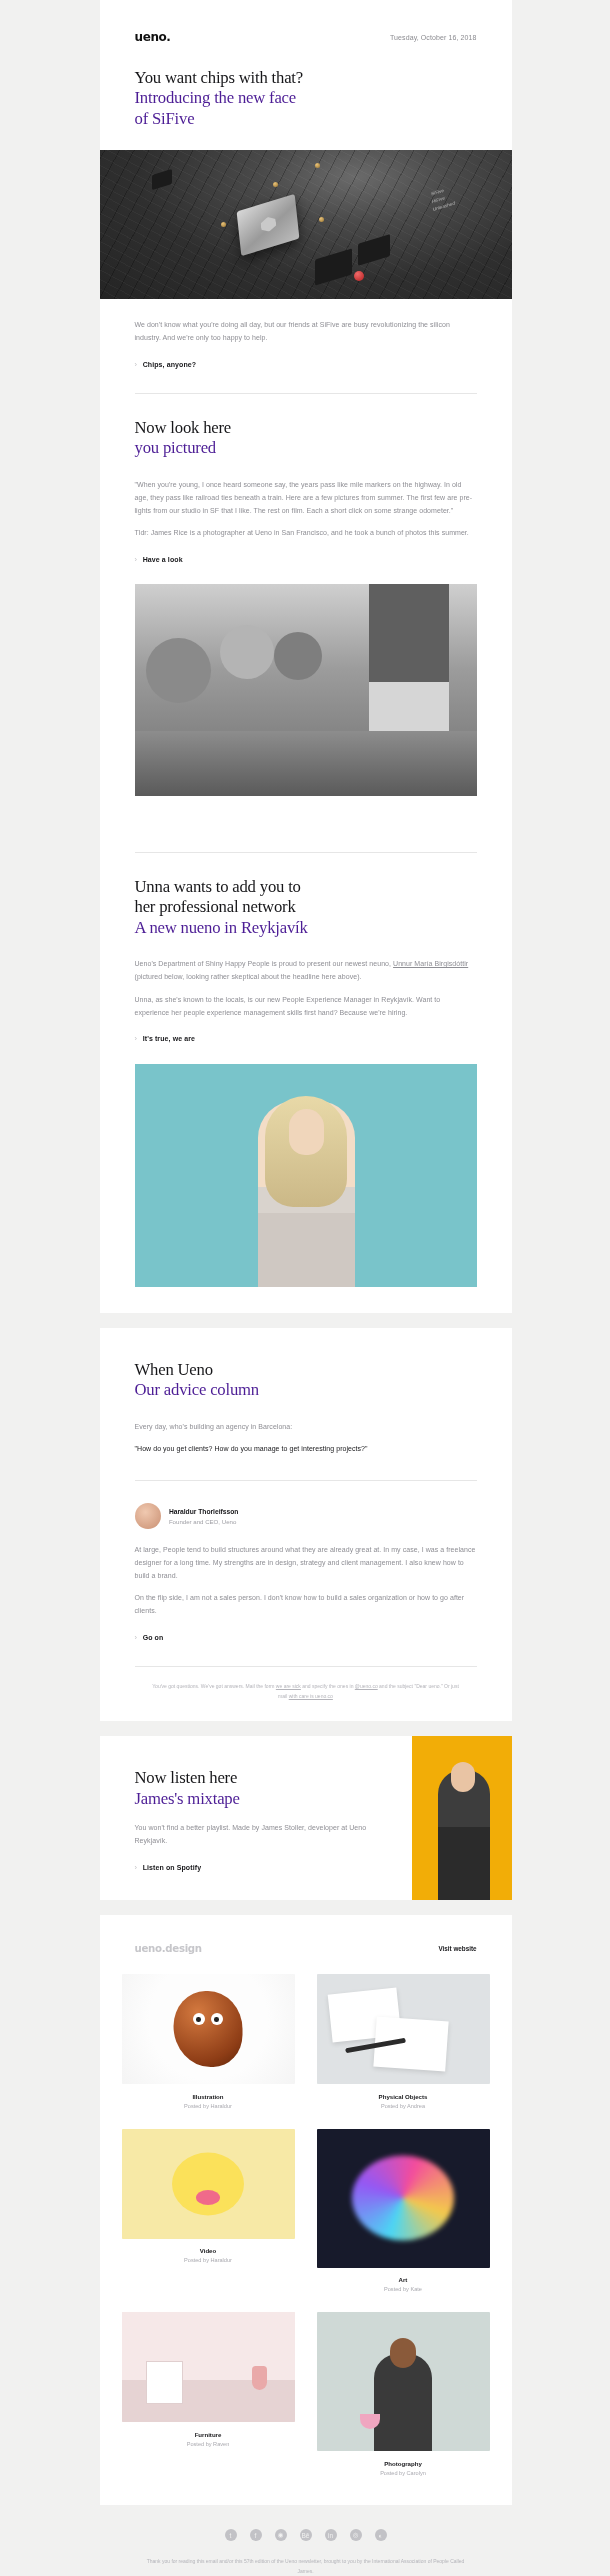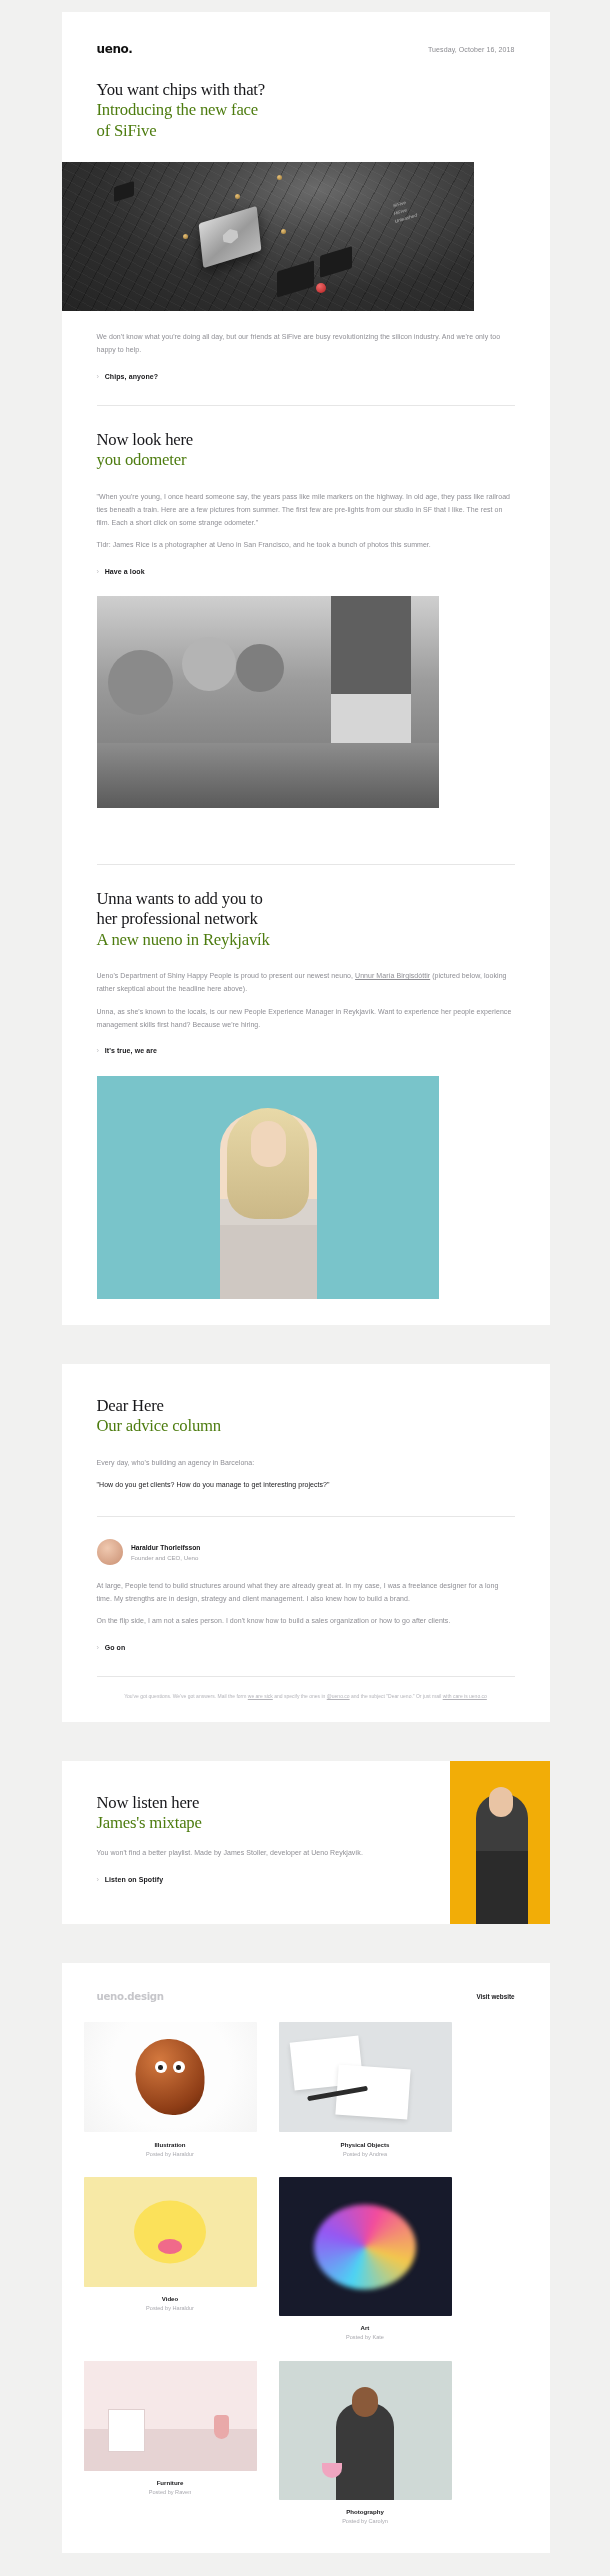--- a/index.html
+++ b/index.html
@@ -4,35 +4,35 @@
 <style>
   * { box-sizing: border-box; margin: 0; padding: 0; }
   body {
     background: #f1f1f0;
     font-family: "Liberation Sans", sans-serif;
     width: 611px;
     margin: 0 auto;
     -webkit-font-smoothing: antialiased;
   }
   .page { width: 611px; background: #f1f1f0; padding-bottom: 0; }
-  .card { width: 488px; margin: 12px auto; background: #ffffff; }
+  .card { width: 412px; margin: 0 auto; background: #ffffff; }
   .gap { height: 15px; background: #f1f1f0; }
   .pad { padding: 0 35px; }
 
   
   .mast { display: flex; align-items: center; justify-content: space-between;
           padding: 30px 35px 0 35px; }
   .logo { font-family: "DejaVu Sans", sans-serif; font-weight: 700; font-size: 12px;
           letter-spacing: -0.4px; color: #111; }
   .date { font-size: 7px; color: #8b8b90; letter-spacing: 0.1px; }
 
   h1.head { font-family: "Liberation Serif", serif; font-weight: 400;
             font-size: 16.7px; line-height: 1.22; color: #17171a; letter-spacing: -0.2px; }
   h2.sub  { font-family: "Liberation Serif", serif; font-weight: 400;
-            font-size: 16.7px; line-height: 1.22; color: #4d7c0f; letter-spacing: -0.2px; }
+            font-size: 16.7px; line-height: 1.22; color: #4c1d95; letter-spacing: -0.2px; }
   .titleblock { padding: 24px 35px 20.4px 35px; }
 
   p.body { font-size: 7px; line-height: 1.85; color: #8e8e94; margin-bottom: 9.3px;
            letter-spacing: 0.05px; }
   p.body a, .ulink { color: #8e8e94; text-decoration: underline; }
 
   .cta { display: flex; align-items: baseline; gap: 5.6px; font-size: 7px;
          font-weight: 700; color: #17171a; padding-top: 5.6px; letter-spacing: 0.1px; }
   .cta .chev { color: #c0c0c4; font-size: 7.4px; font-weight: 400; }
 
@@ -197,21 +197,21 @@
       <div class="cta">
         <span class="chev">›</span>
         <span>Chips, anyone?</span>
       </div>
     </div>
 
     <div class="rule"></div>
 
     <div class="titleblock">
       <h1 class="head">Now look here</h1>
-      <h2 class="sub">you odometer</h2>
+      <h2 class="sub">you pictured</h2>
     </div>
 
     <div class="pad">
       <p class="body">"When you're young, I once heard someone say, the years pass like mile markers on the highway. In old age, they pass like railroad ties beneath a train. Here are a few pictures from summer. The first few are pre-lights from our studio in SF that I like. The rest on film. Each a short click on some strange odometer."</p>
       <p class="body">Tldr: James Rice is a photographer at Ueno in San Francisco, and he took a bunch of photos this summer.</p>
       <div class="cta">
         <span class="chev">›</span>
         <span>Have a look</span>
       </div>
     </div>
@@ -249,21 +249,21 @@
       <div class="hair"></div>
       <div class="face"></div>
     </div>
     <div style="height:26px;"></div>
   </div>
 
   <div class="gap"></div>
 
   <div class="card">
     <div class="titleblock" style="padding-top:32px;">
-      <h1 class="head">Dear Here</h1>
+      <h1 class="head">When Ueno</h1>
       <h2 class="sub">Our advice column</h2>
     </div>
 
     <div class="pad">
       <p class="body">Every day, who's building an agency in Barcelona:</p>
       <p class="body" style="color:#17171a;">"How do you get clients? How do you manage to get interesting projects?"</p>
     </div>
 
     <div class="rule"></div>
 

